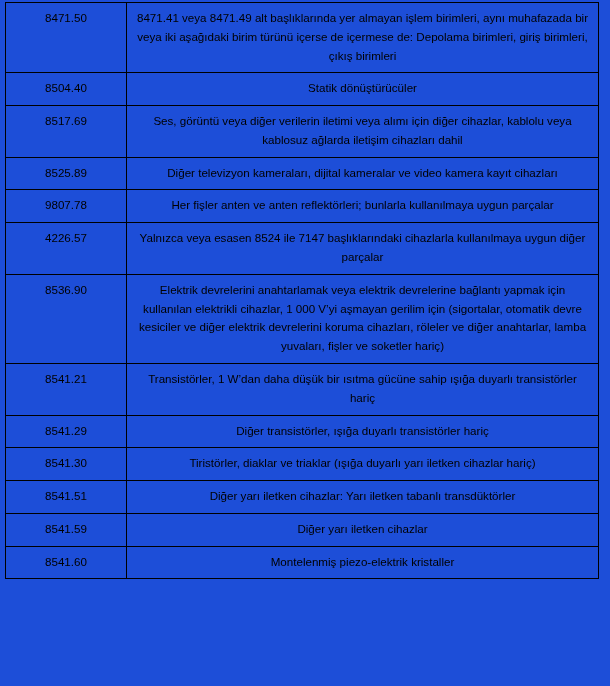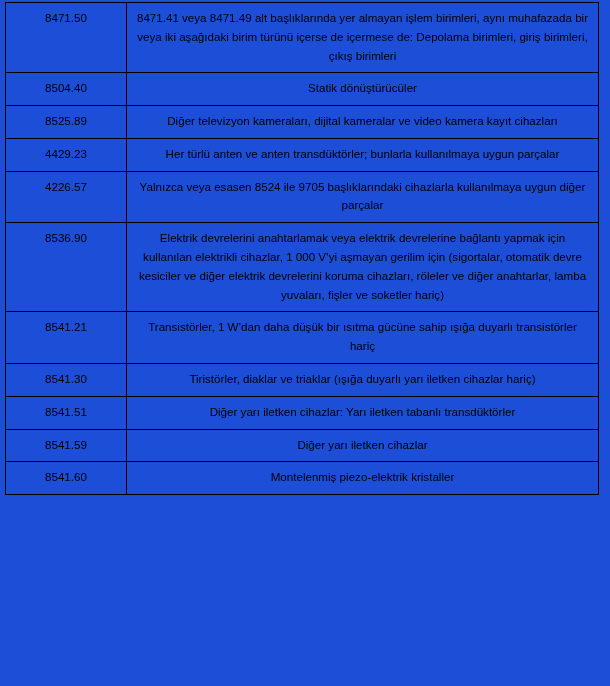--- a/index.html
+++ b/index.html
@@ -76,38 +76,46 @@
       <tbody>
           <tr>
             <td class="code-cell">8471.50</td>
             <td class="desc-cell">8471.41 veya 8471.49 alt başlıklarında yer almayan işlem birimleri, aynı muhafazada bir veya iki aşağıdaki birim türünü içerse de içermese de: Depolama birimleri, giriş birimleri, çıkış birimleri</td>
           </tr>
           <tr>
             <td class="code-cell">8504.40</td>
             <td class="desc-cell">Statik dönüştürücüler</td>
           </tr>
           <tr>
+            <td class="code-cell">8517.69</td>
+            <td class="desc-cell">Ses, görüntü veya diğer verilerin iletimi veya alımı için diğer cihazlar, kablolu veya kablosuz ağlarda iletişim cihazları dahil</td>
+          </tr>
+          <tr>
             <td class="code-cell">8525.89</td>
             <td class="desc-cell">Diğer televizyon kameraları, dijital kameralar ve video kamera kayıt cihazları</td>
           </tr>
           <tr>
-            <td class="code-cell">4429.23</td>
-            <td class="desc-cell">Her türlü anten ve anten transdüktörler; bunlarla kullanılmaya uygun parçalar</td>
+            <td class="code-cell">9807.78</td>
+            <td class="desc-cell">Her fişler anten ve anten reflektörleri; bunlarla kullanılmaya uygun parçalar</td>
           </tr>
           <tr>
             <td class="code-cell">4226.57</td>
-            <td class="desc-cell">Yalnızca veya esasen 8524 ile 9705 başlıklarındaki cihazlarla kullanılmaya uygun diğer parçalar</td>
+            <td class="desc-cell">Yalnızca veya esasen 8524 ile 7147 başlıklarındaki cihazlarla kullanılmaya uygun diğer parçalar</td>
           </tr>
           <tr>
             <td class="code-cell">8536.90</td>
             <td class="desc-cell">Elektrik devrelerini anahtarlamak veya elektrik devrelerine bağlantı yapmak için kullanılan elektrikli cihazlar, 1 000 V’yi aşmayan gerilim için (sigortalar, otomatik devre kesiciler ve diğer elektrik devrelerini koruma cihazları, röleler ve diğer anahtarlar, lamba yuvaları, fişler ve soketler hariç)</td>
           </tr>
           <tr>
             <td class="code-cell">8541.21</td>
             <td class="desc-cell">Transistörler, 1 W’dan daha düşük bir ısıtma gücüne sahip ışığa duyarlı transistörler hariç</td>
+          </tr>
+          <tr>
+            <td class="code-cell">8541.29</td>
+            <td class="desc-cell">Diğer transistörler, ışığa duyarlı transistörler hariç</td>
           </tr>
           <tr>
             <td class="code-cell">8541.30</td>
             <td class="desc-cell">Tiristörler, diaklar ve triaklar (ışığa duyarlı yarı iletken cihazlar hariç)</td>
           </tr>
           <tr>
             <td class="code-cell">8541.51</td>
             <td class="desc-cell">Diğer yarı iletken cihazlar: Yarı iletken tabanlı transdüktörler</td>
           </tr>
           <tr>

